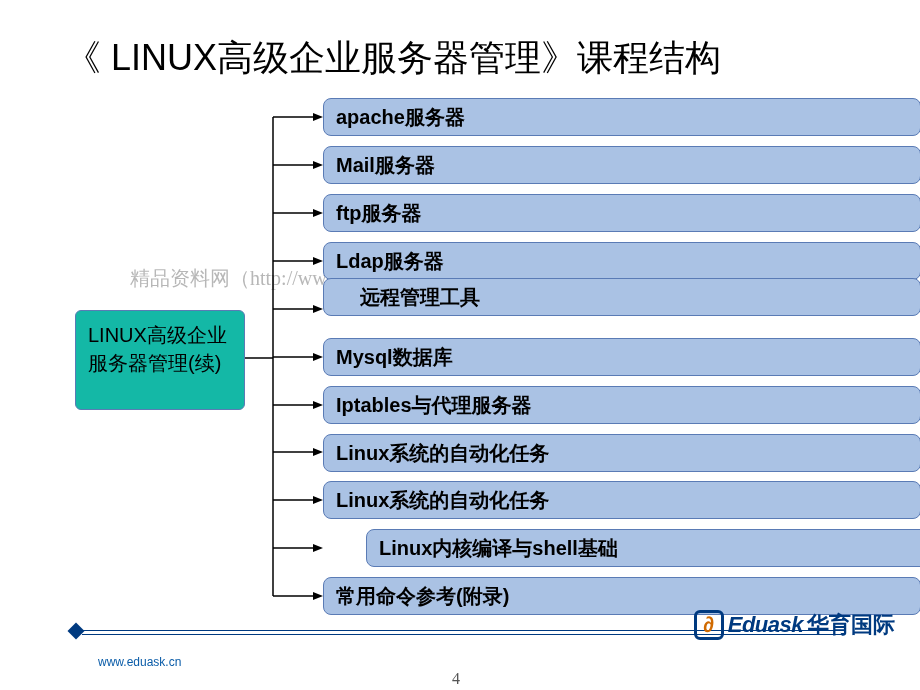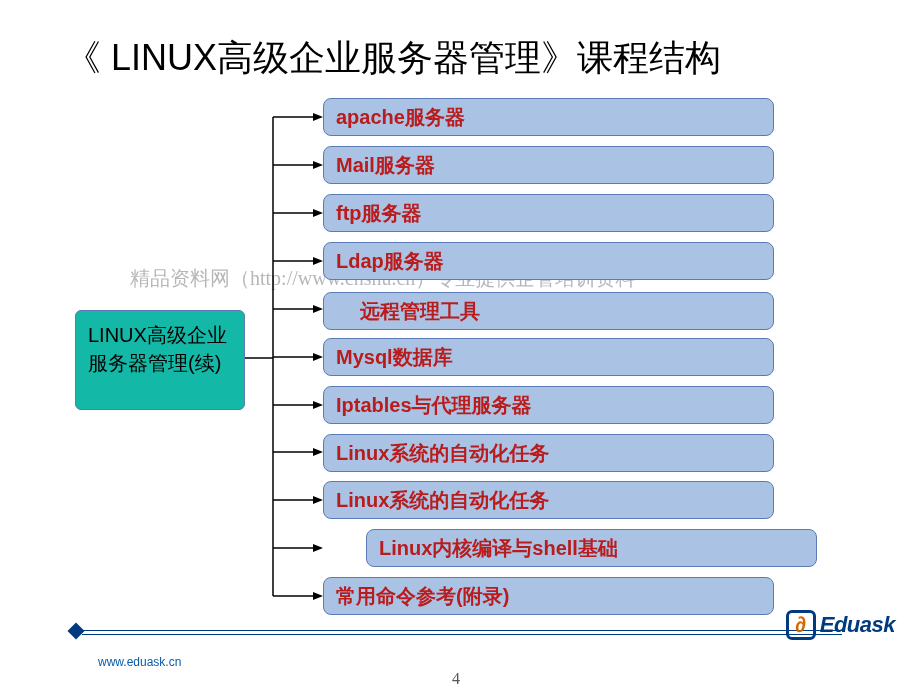--- a/index.html
+++ b/index.html
@@ -29,37 +29,37 @@
     border: 1px solid #5a7bb5;
     border-radius: 6px;
     padding: 10px 12px;
     font-size: 20px;
     color: #000;
     line-height: 1.4;
   }
   .topic {
     position: absolute;
     left: 323px;
-    width: 451px;
+    width: 598px;
     height: 38px;
     background: #aac2e4;
     border: 1px solid #5a7bb5;
     border-radius: 8px;
     font-size: 20px;
-    color: #b91c1c;
+    color: #000000;
     display: flex;
     align-items: center;
     padding-left: 12px;
     font-weight: 600;
   }
   .t0 { top: 98px; }
   .t1 { top: 146px; }
   .t2 { top: 194px; }
   .t3 { top: 242px; }
-  .t4 { top: 292px; padding-left: 36px; }
+  .t4 { top: 278px; padding-left: 36px; }
   .t5 { top: 338px; }
   .t6 { top: 386px; }
   .t7 { top: 434px; }
   .t8 { top: 481px; }
   .t9 { top: 529px; margin-left: 43px; }
   .t10 { top: 577px; }
   .watermark {
     position: absolute;
     top: 265px;
     left: 130px;
@@ -204,13 +204,14 @@
 <div class="footer-line">
   <div class="hr1"></div>
   <div class="hr2"></div>
 </div>
 <div class="footer-url">www.eduask.cn</div>
 <div class="page-num">4</div>
 
 <div class="logo">
   <div class="mark">∂</div>
   <span class="brand-en">Eduask</span>
+  <span class="brand-cn">华育国际</span>
 </div>
 
 </body></html>

